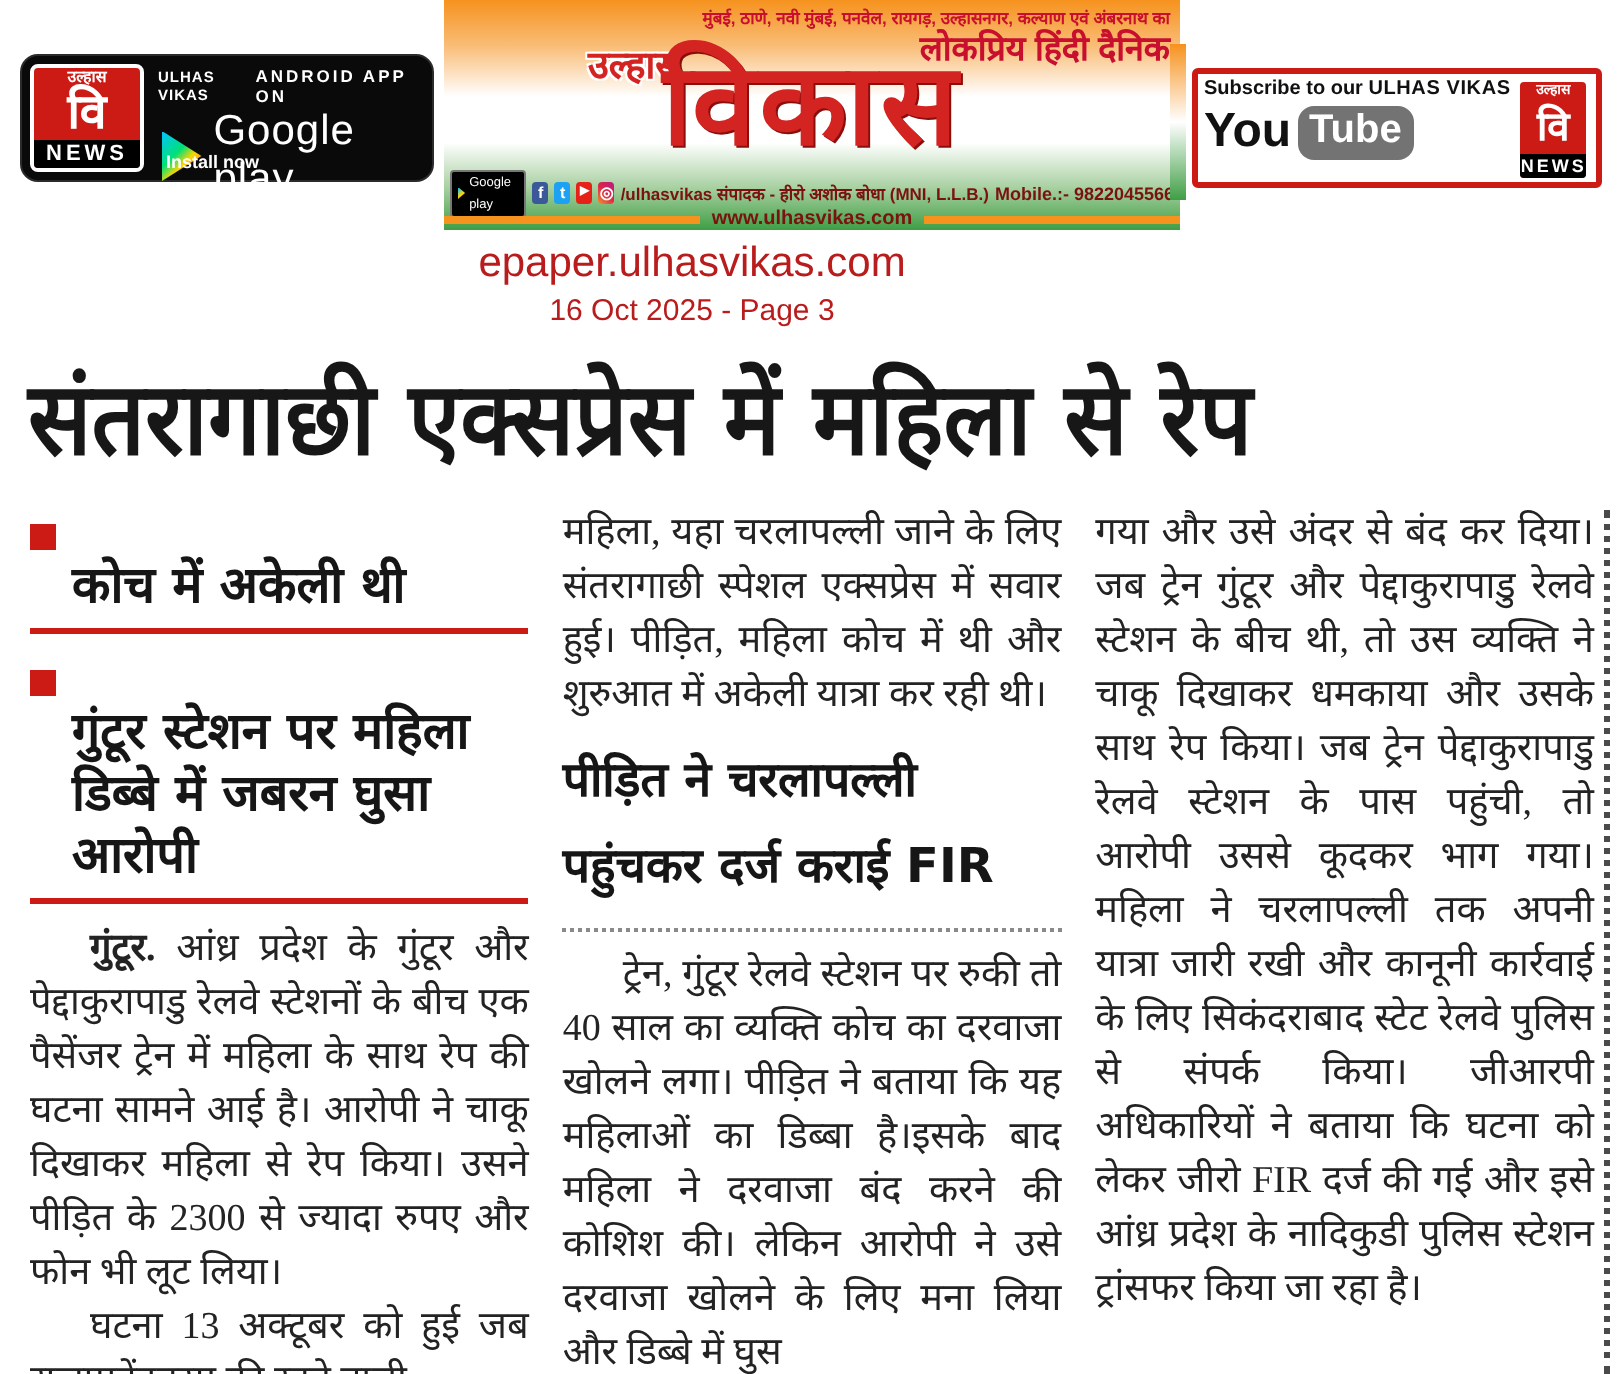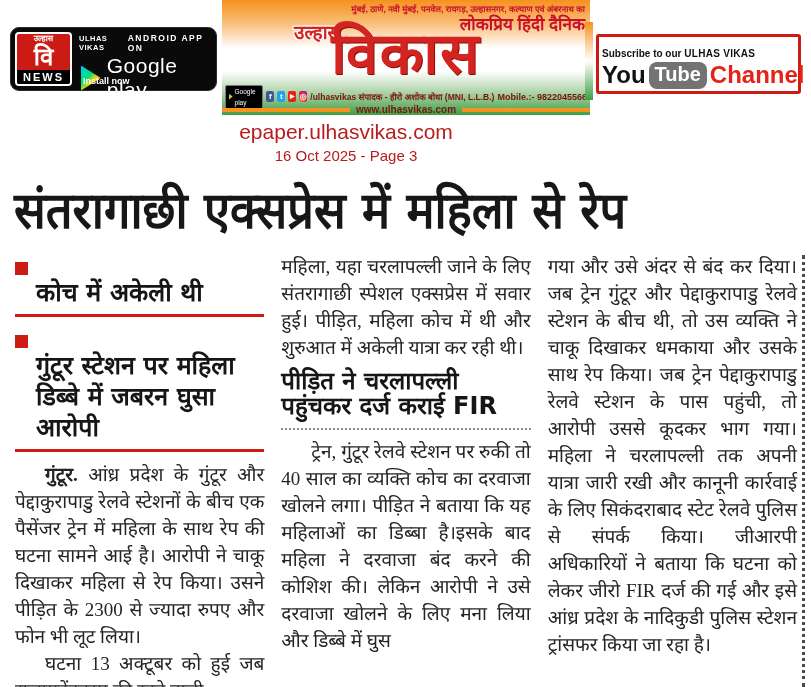--- a/index.html
+++ b/index.html
@@ -53,21 +53,21 @@
   .mast-mobile { margin-left:auto; font-size:9px; font-weight:800; color:#7a1210; white-space:nowrap; }
   .website-row { position:absolute; left:0; right:0; bottom:0; height:11px; display:flex; align-items:center; justify-content:center; gap:6px; }
   .website-row .bar { flex:1; height:4px; background:#f6921e; }
   .website { font-size:10px; font-weight:800; color:#7a1210; white-space:nowrap; }
 
   .tricolor-strip { position:absolute; left:585px; top:22px; width:8px; height:78px;
     background:linear-gradient(180deg,#f6921e 0%, #ffffff 50%, #3f9e45 100%); }
 
   
   .right-badge { position:absolute; left:596px; top:34px; width:205px; height:60px;
-    background:#fff; border:3px solid #cc1a15; border-radius:3px; display:flex; align-items:flex-end; padding:2px 3px; gap:3px; }
+    background:#fff; border:3px solid #cc1a15; border-radius:3px; display:flex; align-items:flex-start; padding:2px 3px; gap:3px; }
   .yt-text { flex:1; }
   .yt-line1 { font-size:10px; color:#111; white-space:nowrap; }
   .yt-line1 .pre { font-weight:700; }
   .yt-line1 .brand { font-weight:900; letter-spacing:.3px; }
   .yt-line2 { display:flex; align-items:center; gap:3px; margin-top:2px; }
   .yt-you { font-size:24px; font-weight:700; color:#111; }
   .yt-tube { font-size:20px; font-weight:900; color:#fff; background:#737373; border-radius:8px; padding:1px 6px 3px 6px; }
   .yt-channel { font-size:24px; font-weight:900; color:#e62117; }
   .uv-logo.mini { width:46px; height:52px; }
   .uv-logo.mini .uv-small { font-size:7px; line-height:9px; }
@@ -95,21 +95,21 @@
     padding-bottom:6px; margin-bottom:9px; }
   .bullet-sq { width:13px; height:13px; background:#cc1a15; margin-top:9px; flex-shrink:0; }
   .bullet-text { font-size:25px; font-weight:800; color:#161616; line-height:31px;
     font-family:"DejaVu Sans","Liberation Sans",sans-serif;margin-top:24px; }
 
   .body-text { font-family:"Liberation Serif","DejaVu Serif",serif;
     font-size:19px; line-height:27px; color:#232323; text-align:justify; }
   .indent { text-indent:30px; }
   .lead { font-weight:800; }
 
-  .subhead { font-size:24px; font-weight:800; color:#161616; line-height:25px;
+  .subhead { font-size:24px; font-weight:800; color:#161616; line-height:43px;
     font-family:"DejaVu Sans","Liberation Sans",sans-serif;
     margin-top:8px; padding-bottom:9px; border-bottom:2px dotted #8a8a8a; margin-bottom:8px; }
 </style>
 </head>
 <body>
 
 <div class="page">
 
   <div class="header">
 
@@ -162,21 +162,20 @@
     <div class="tricolor-strip"></div>
 
     <div class="right-badge">
       <div class="yt-text">
         <div class="yt-line1">
           <span class="pre">Subscribe to our </span><span class="brand">ULHAS VIKAS</span>
         </div>
         <div class="yt-line2">
           <span class="yt-you">You</span>
           <span class="yt-tube">Tube</span>
-          <span class="yt-channel">Channel</span>
         </div>
       </div>
       <div class="uv-logo mini">
         <span class="uv-small">उल्हास</span>
         <span class="uv-letter">वि</span>
         <span class="uv-news">NEWS</span>
       </div>
     </div>
   </div>
 

